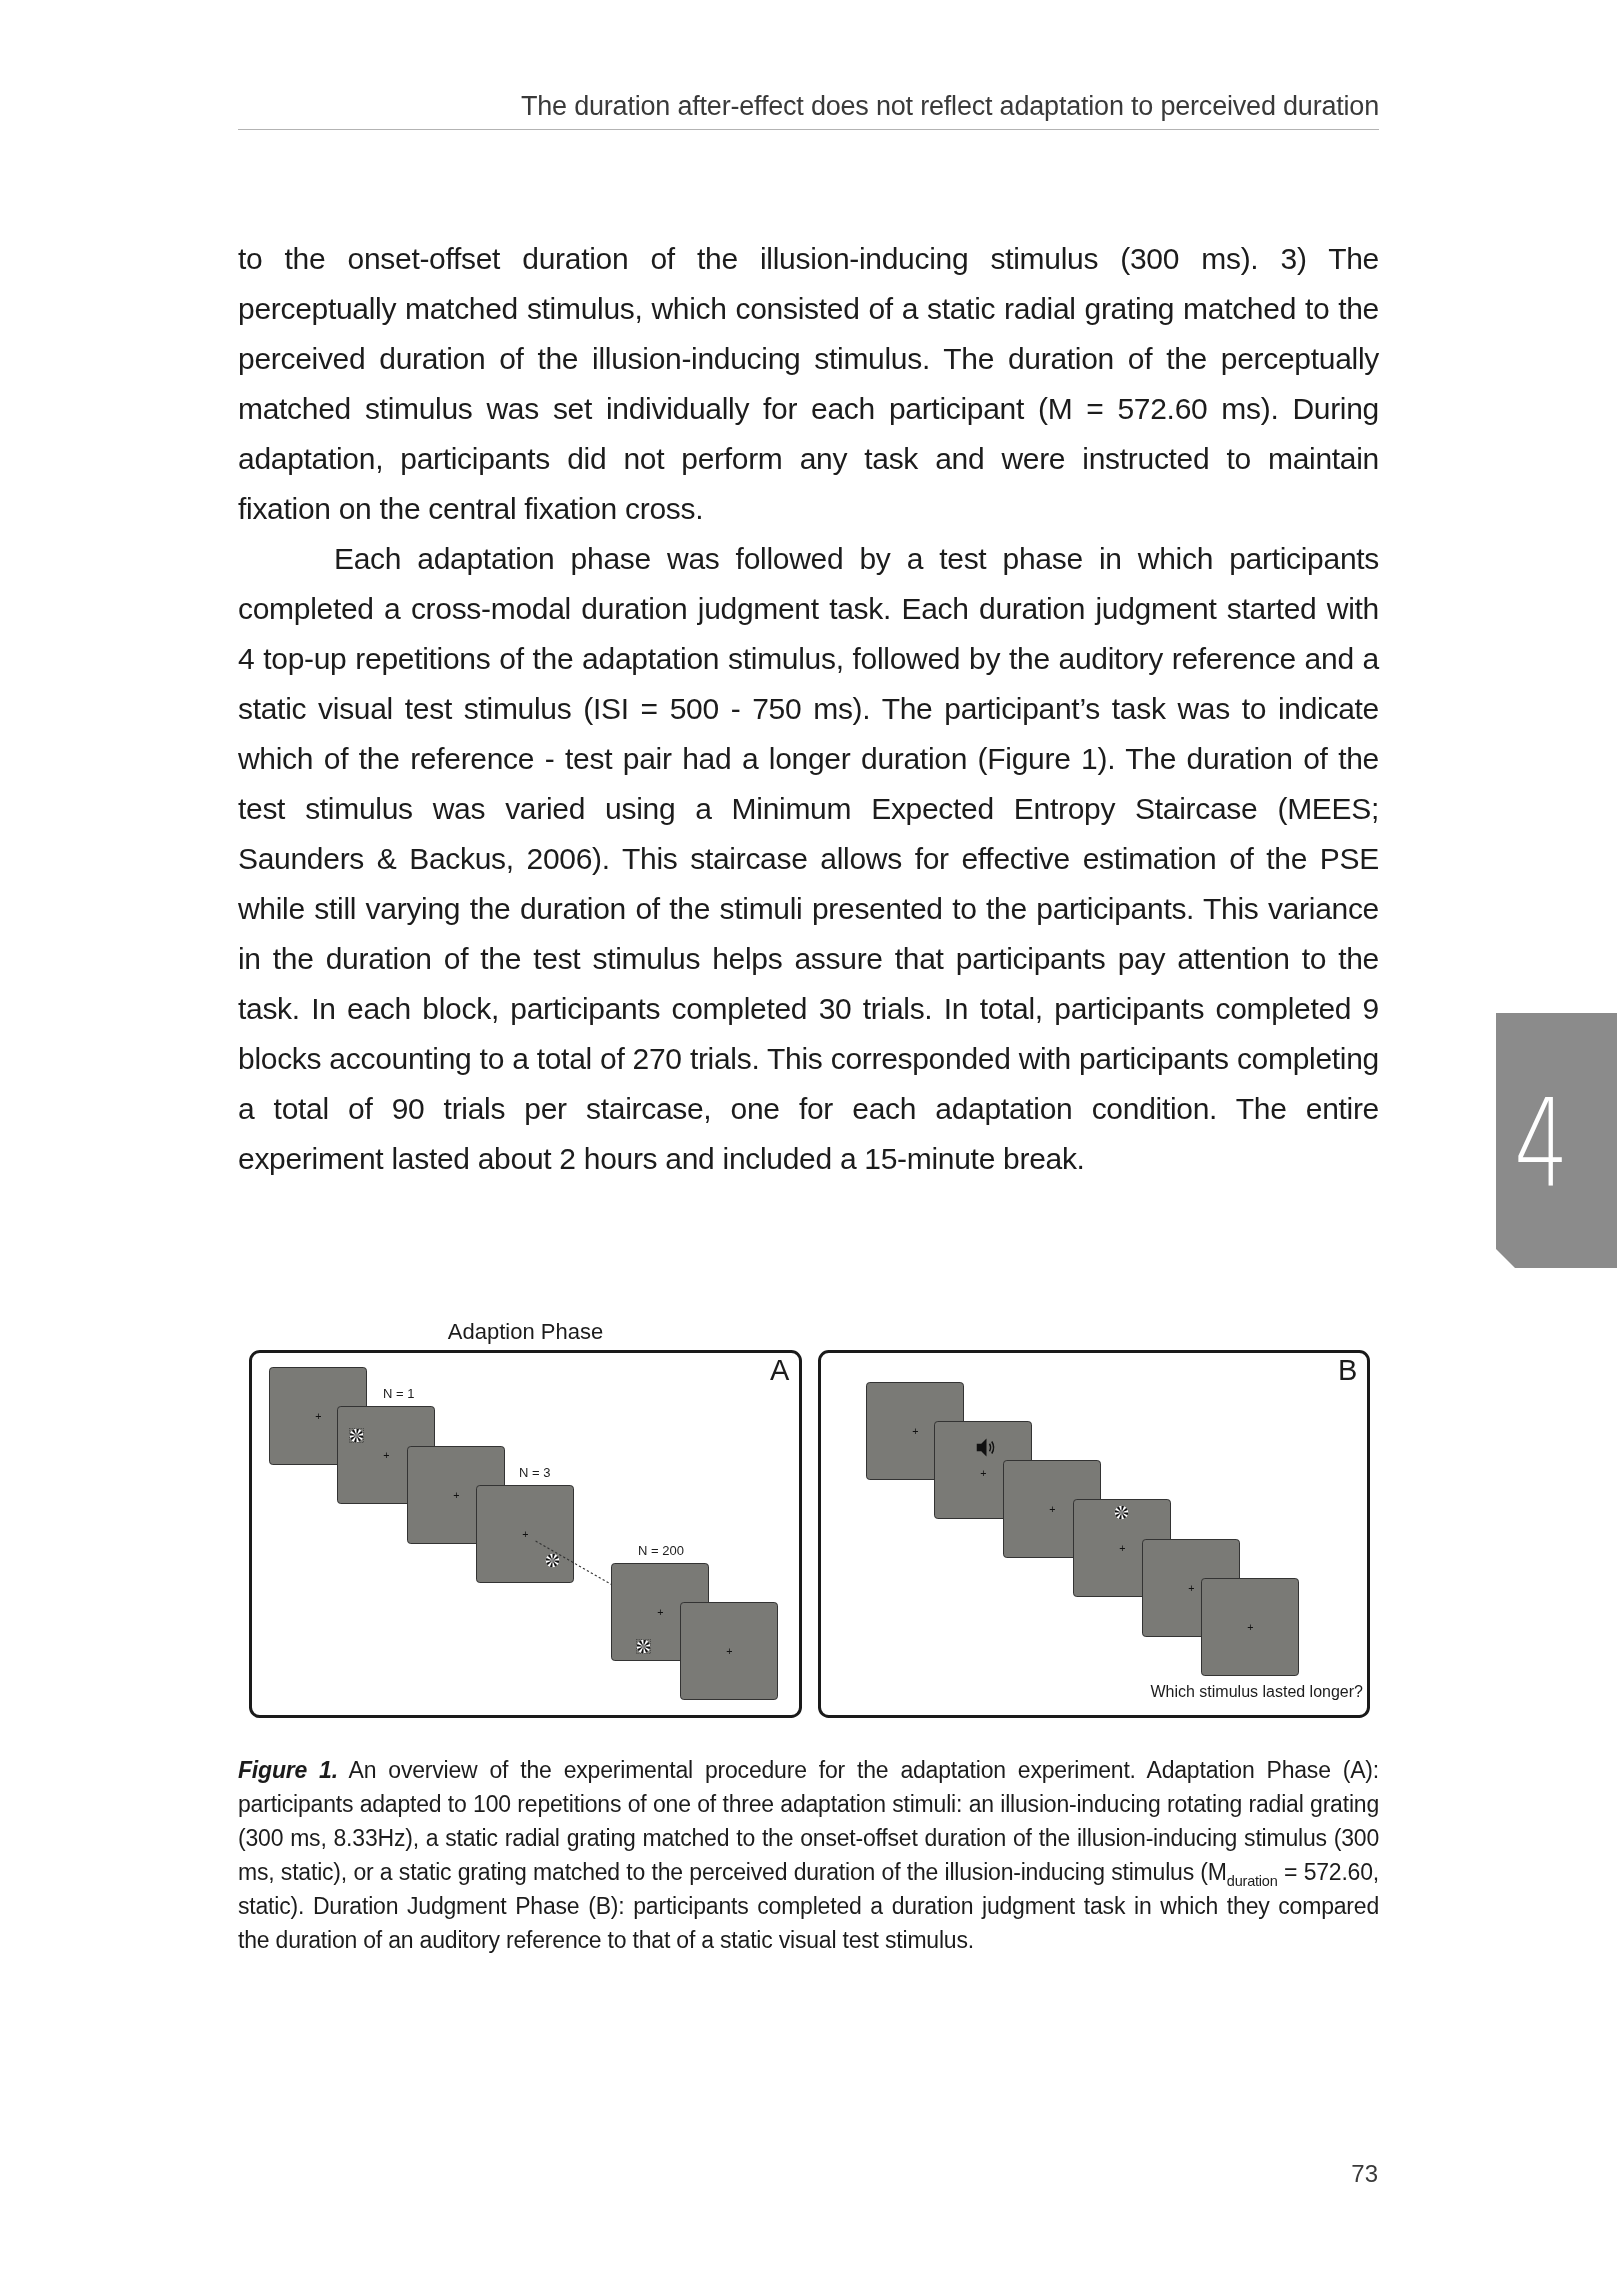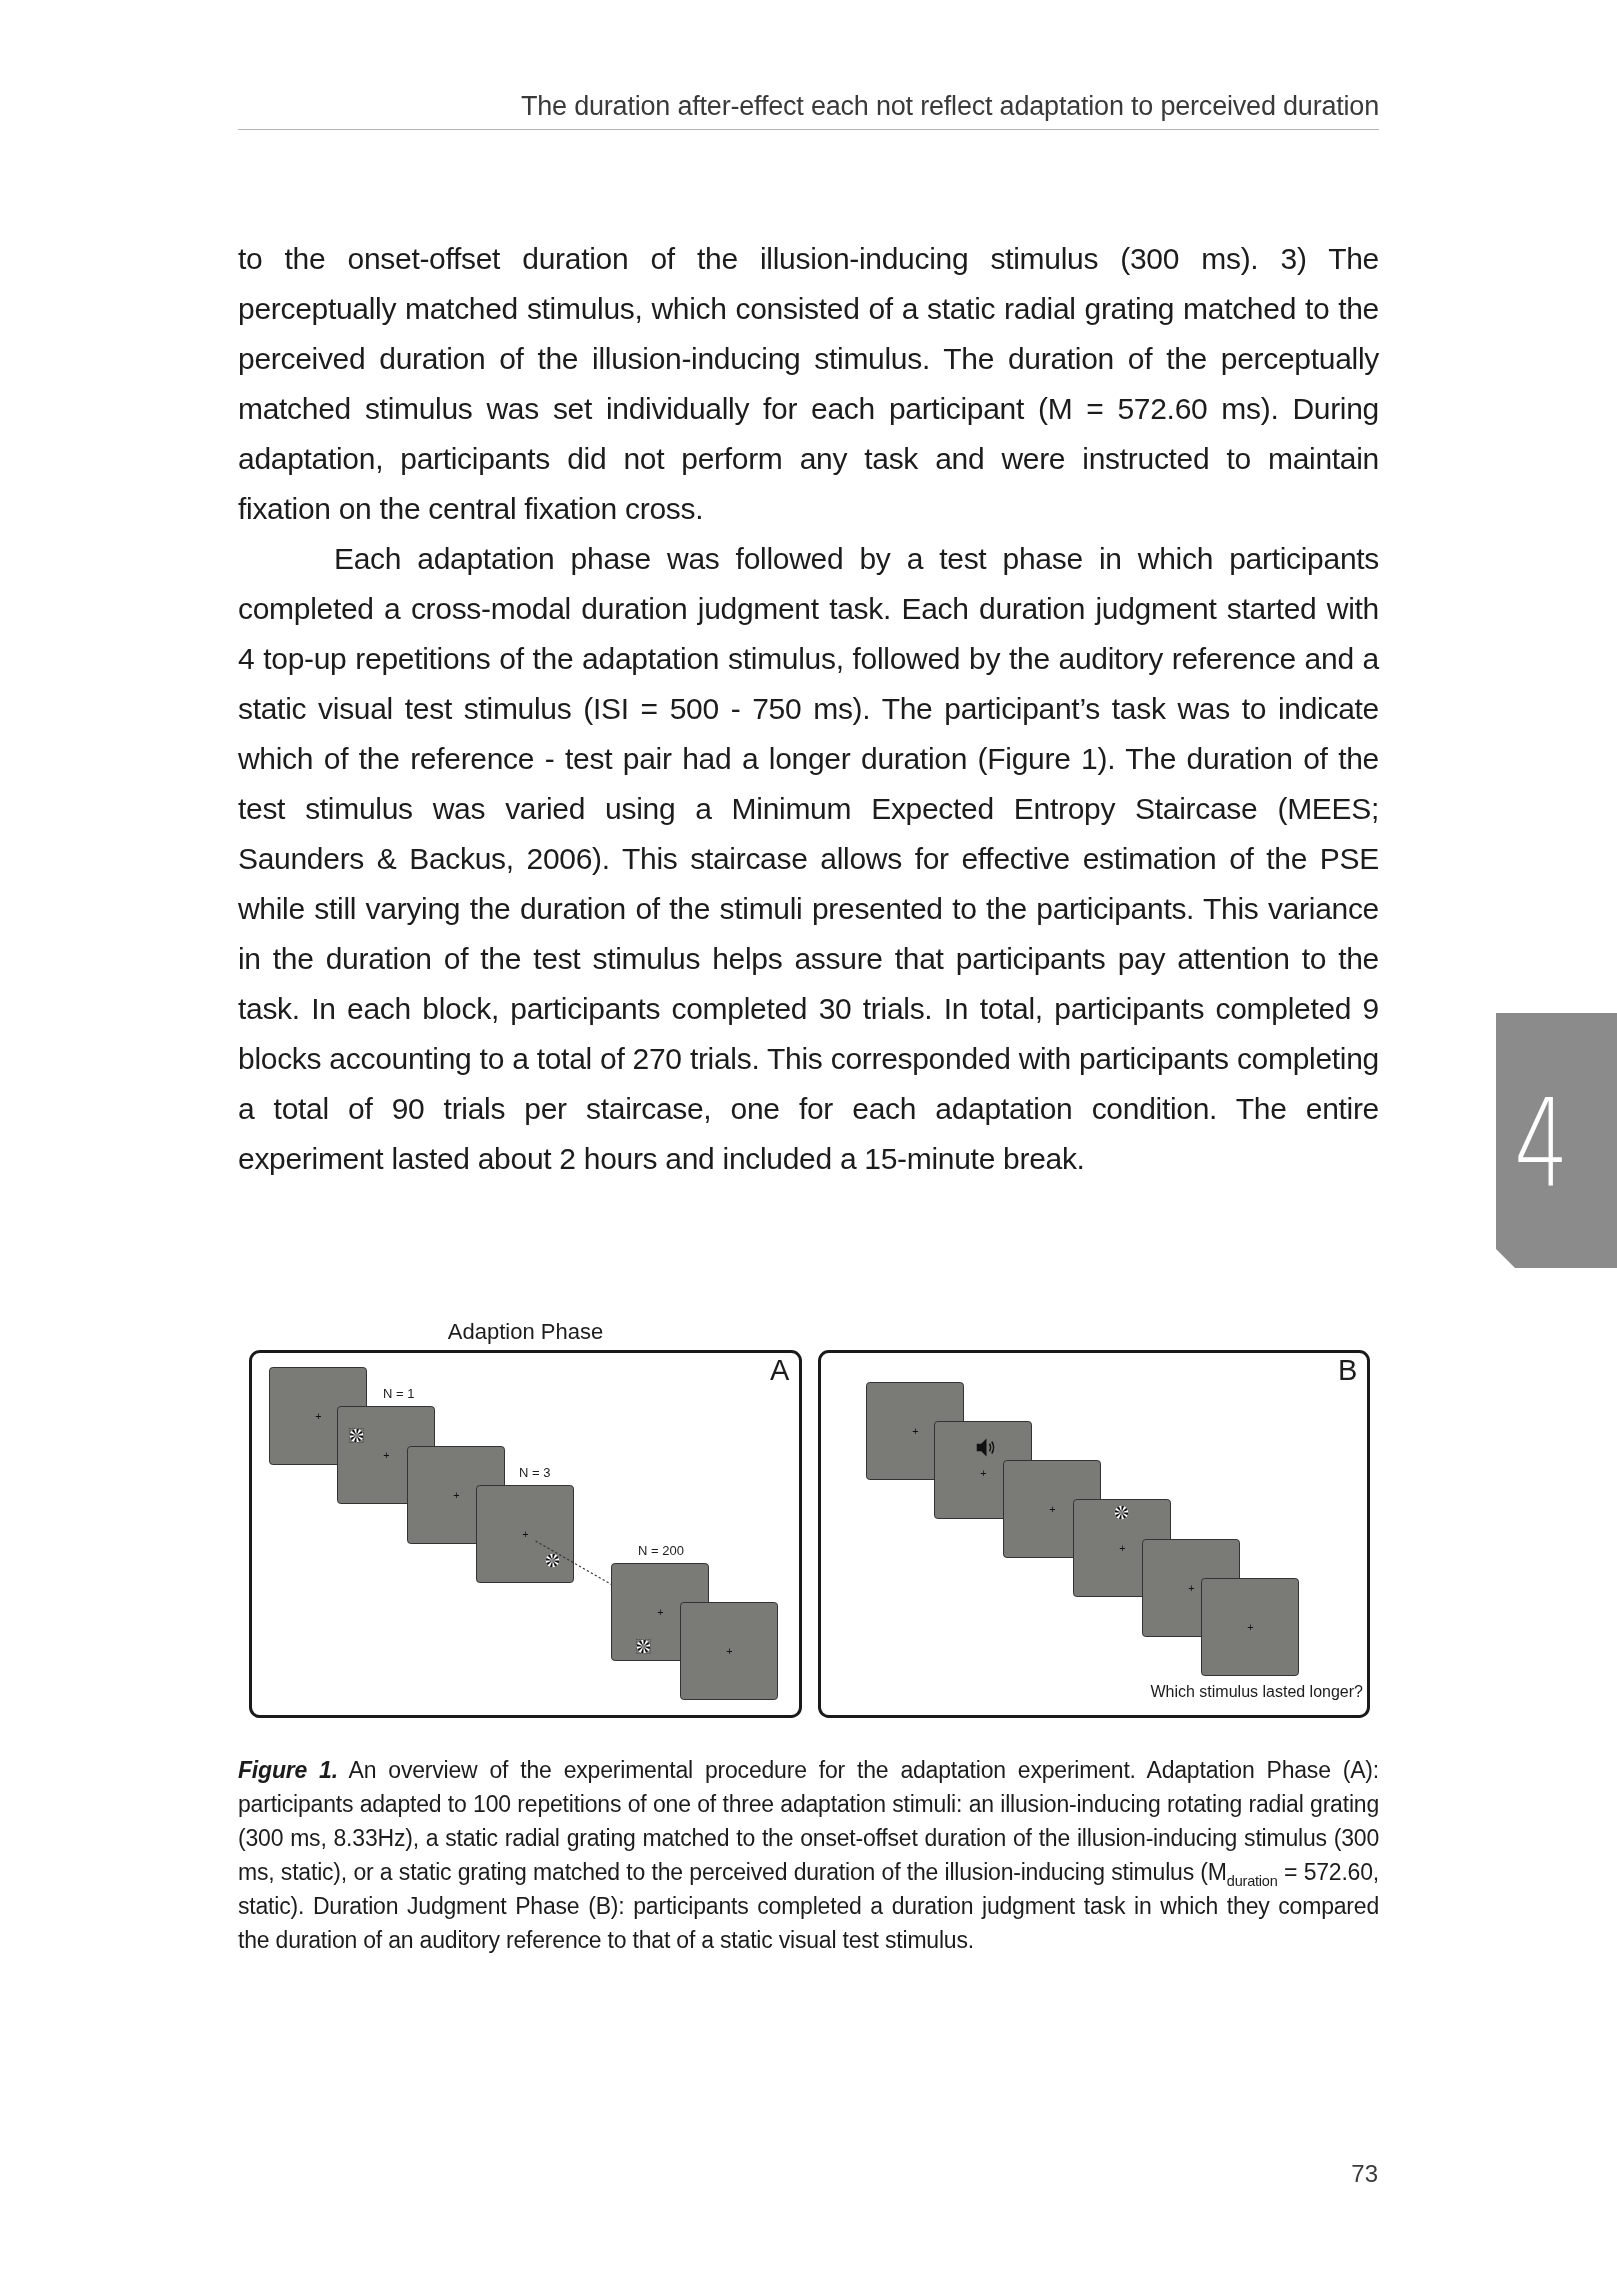--- a/index.html
+++ b/index.html
@@ -31,21 +31,21 @@
   .caption { position:absolute; left:238px; width:1141px; top:1753px; font-size:23px; line-height:34px;
              color:#1c1c1c; text-align:justify; letter-spacing:-0.2px; }
   .caption b { font-weight:bold;font-style:italic; }
   .caption sub { font-size:14.5px; vertical-align:-6px; line-height:0; }
   .page-number { position:absolute; left:1294px; width:84px; top:2159px; text-align:right; font-size:24px;
                  color:#3a3a3a; line-height:30px; }
 </style>
 </head>
 <body>
 
-<div class="running-head">The duration after-effect each not reflect adaptation to perceived duration</div>
+<div class="running-head">The duration after-effect does not reflect adaptation to perceived duration</div>
 <div class="head-rule"></div>
 
 <div class="body-text">
   <p>to the onset-offset duration of the illusion-inducing stimulus (300 ms). 3) The perceptually matched stimulus, which consisted of a static radial grating matched to the perceived duration of the illusion-inducing stimulus. The duration of the perceptually matched stimulus was set individually for each participant (M = 572.60 ms). During adaptation, participants did not perform any task and were instructed to maintain fixation on the central fixation cross.</p>
   <p class="indent">Each adaptation phase was followed by a test phase in which participants completed a cross-modal duration judgment task. Each duration judgment started with 4 top-up repetitions of the adaptation stimulus, followed by the auditory reference and a static visual test stimulus (ISI = 500 - 750 ms). The participant’s task was to indicate which of the reference - test pair had a longer duration (Figure 1). The duration of the test stimulus was varied using a Minimum Expected Entropy Staircase (MEES; Saunders &amp; Backus, 2006). This staircase allows for effective estimation of the PSE while still varying the duration of the stimuli presented to the participants. This variance in the duration of the test stimulus helps assure that participants pay attention to the task. In each block, participants completed 30 trials. In total, participants completed 9 blocks accounting to a total of 270 trials. This corresponded with participants completing a total of 90 trials per staircase, one for each adaptation condition. The entire experiment lasted about 2 hours and included a 15-minute break.</p>
 </div>
 
 <div class="chapter-tab">
   <div class="chapter-num">4</div>
 </div>

